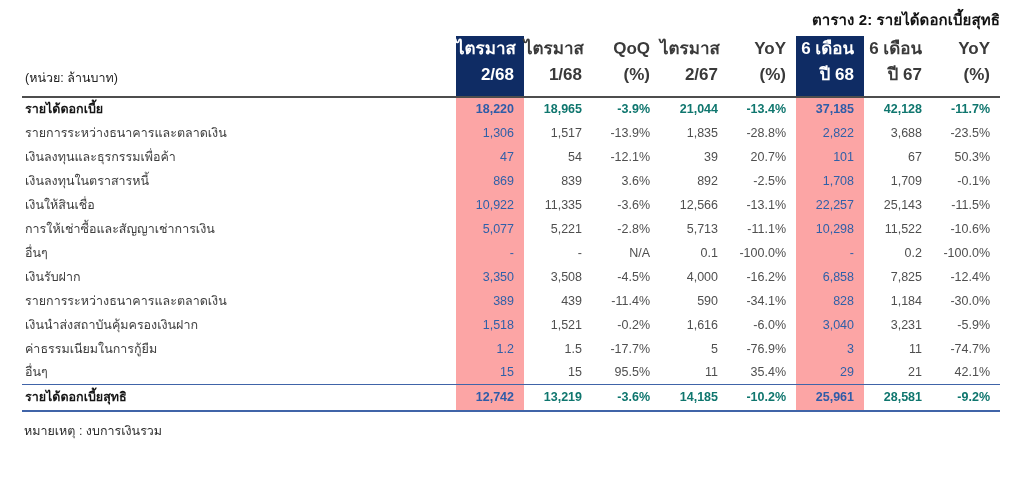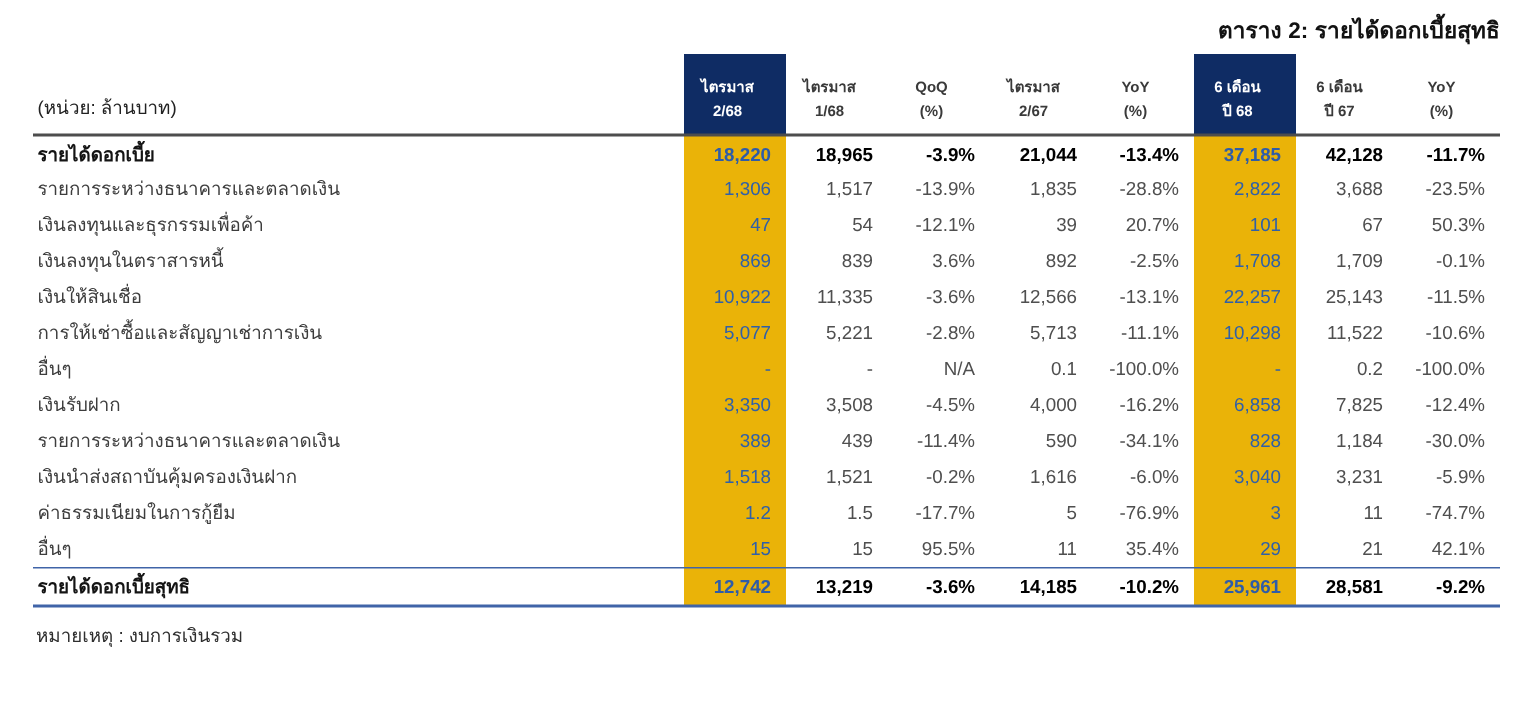--- a/index.html
+++ b/index.html
@@ -24,24 +24,24 @@
   table.fin-table {
     border-collapse: collapse;
     table-layout: fixed;
     width: 978px;
   }
 
   
   .header-row th {
     height: 54px;
     vertical-align: bottom;
-    font-size: 10px;
+    font-size: 17px;
     font-weight: bold;
     color: #3a3a3a;
-    text-align: center;
+    text-align: right;
     padding: 0 10px 7px 0;
     border-bottom: 2px solid #4d4d4d;
     line-height: 1.55;
   }
   .header-row th.label-col {
     width: 434px;
     text-align: left;
     font-weight: normal;
     color: #222222;
     padding: 0 0 7px 3px;
@@ -64,26 +64,26 @@
   tbody td.label-col {
     text-align: left;
     padding-left: 3px;
     color: #3d3d3d;
   }
   tbody td.num {
     text-align: right;
     padding-right: 10px;
   }
   tbody td.hl {
-    background: #eab308;
+    background: #fca5a5;
     color: #3060a8;
   }
   tr.bold td { font-weight: bold; }
   tr.bold td.label-col { color: #141414; }
-  tr.bold td.num { color: #000000; }
+  tr.bold td.num { color: #0f766e; }
   tr.bold td.num.hl { color: #2e5ca8; }
   tr.section-start td { border-top: 1.5px solid #4064a8; }
   tr.total td {
     height: 26px;
     border-top: 1.5px solid #4064a8;
     border-bottom: 2.5px solid #4064a8;
   }
   tr.total td.col0 { color: #1d1d1d; } 
 
   .note {

